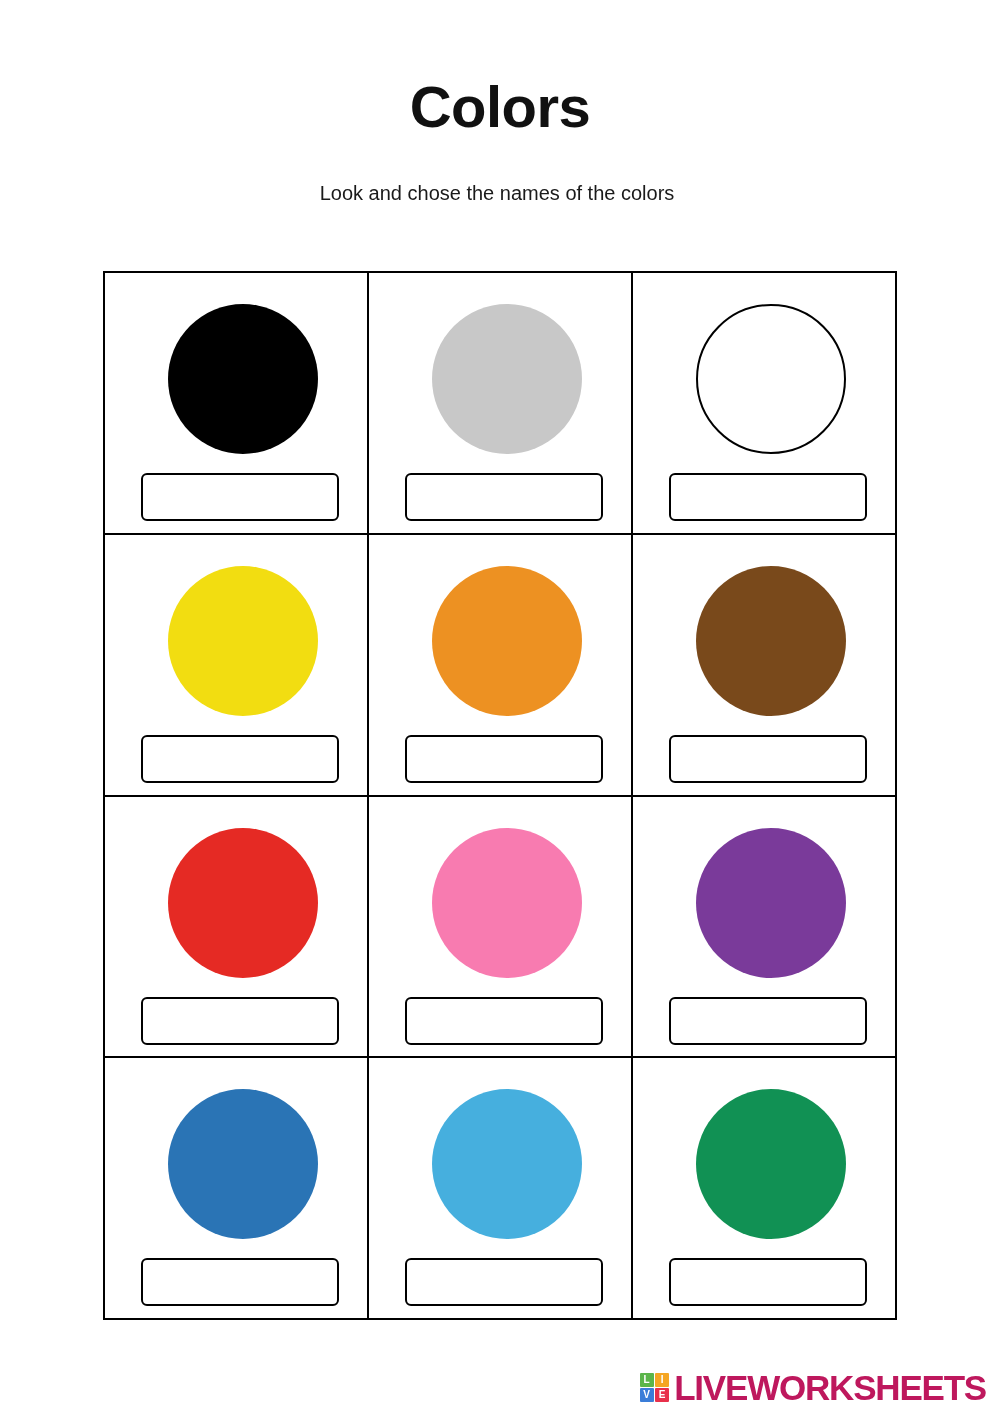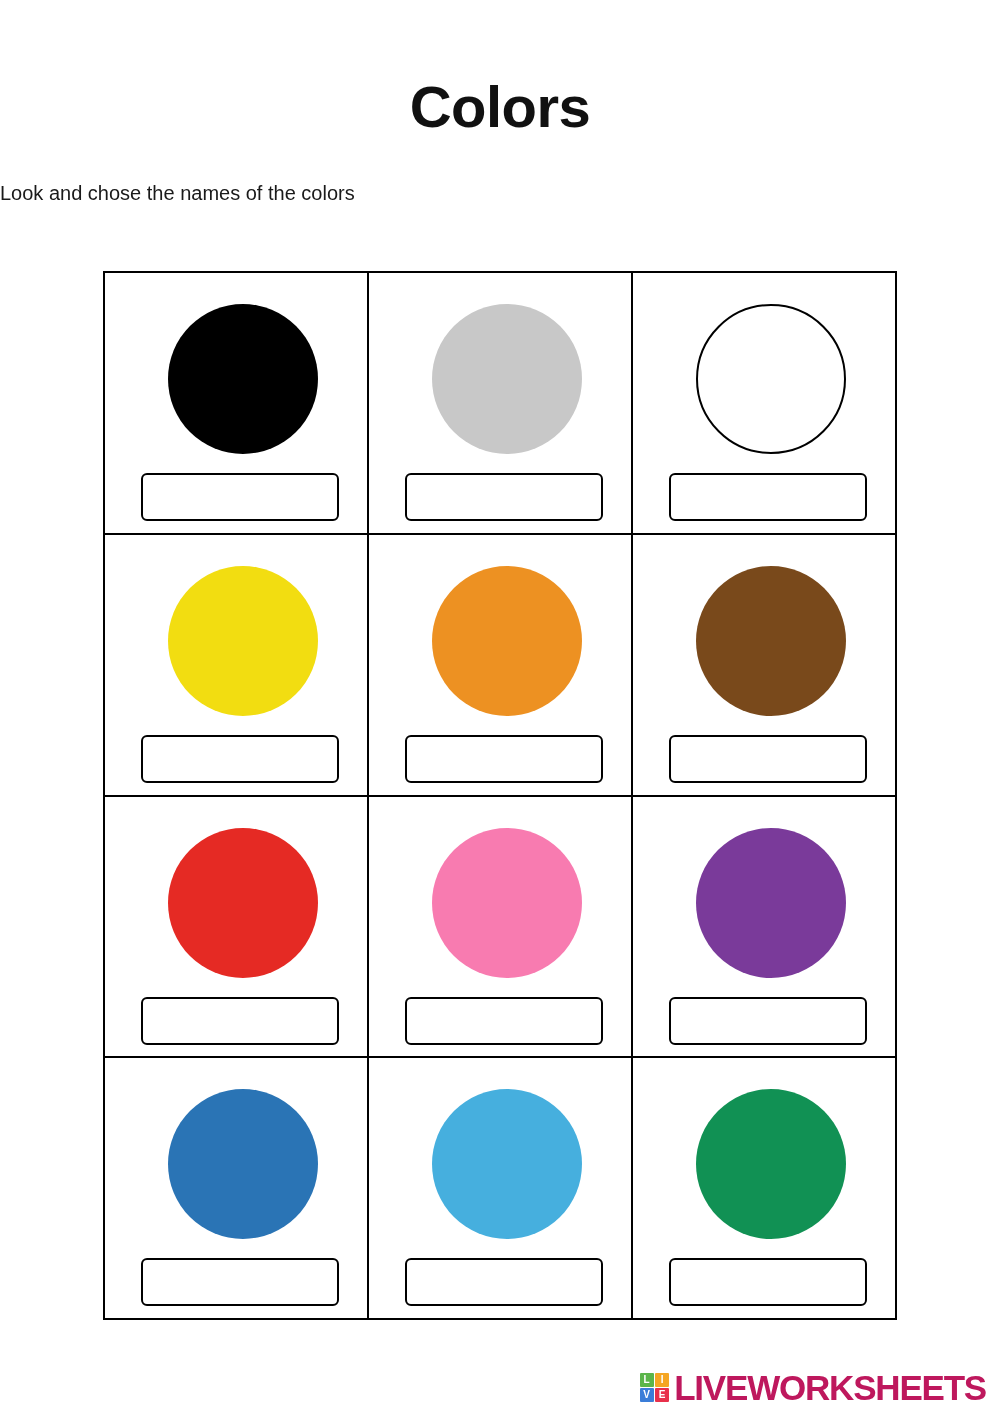--- a/index.html
+++ b/index.html
@@ -26,24 +26,26 @@
     font-weight: bold;
     color: #111111;
     letter-spacing: -0.5px;
     line-height: 1;
   }
   .page-subtitle {
     position: absolute;
     top: 183px;
     left: 0;
     width: 906px;
+    text-align: center;
     font-size: 20px;
     font-weight: normal;
     color: #1a1a1a;
     line-height: 1;
+    padding-left: 44px;
   }
 
   
   .worksheet-grid {
     position: absolute;
     left: 103px;
     top: 271px;
     width: 794px;
     height: 1049px;
     display: grid;

